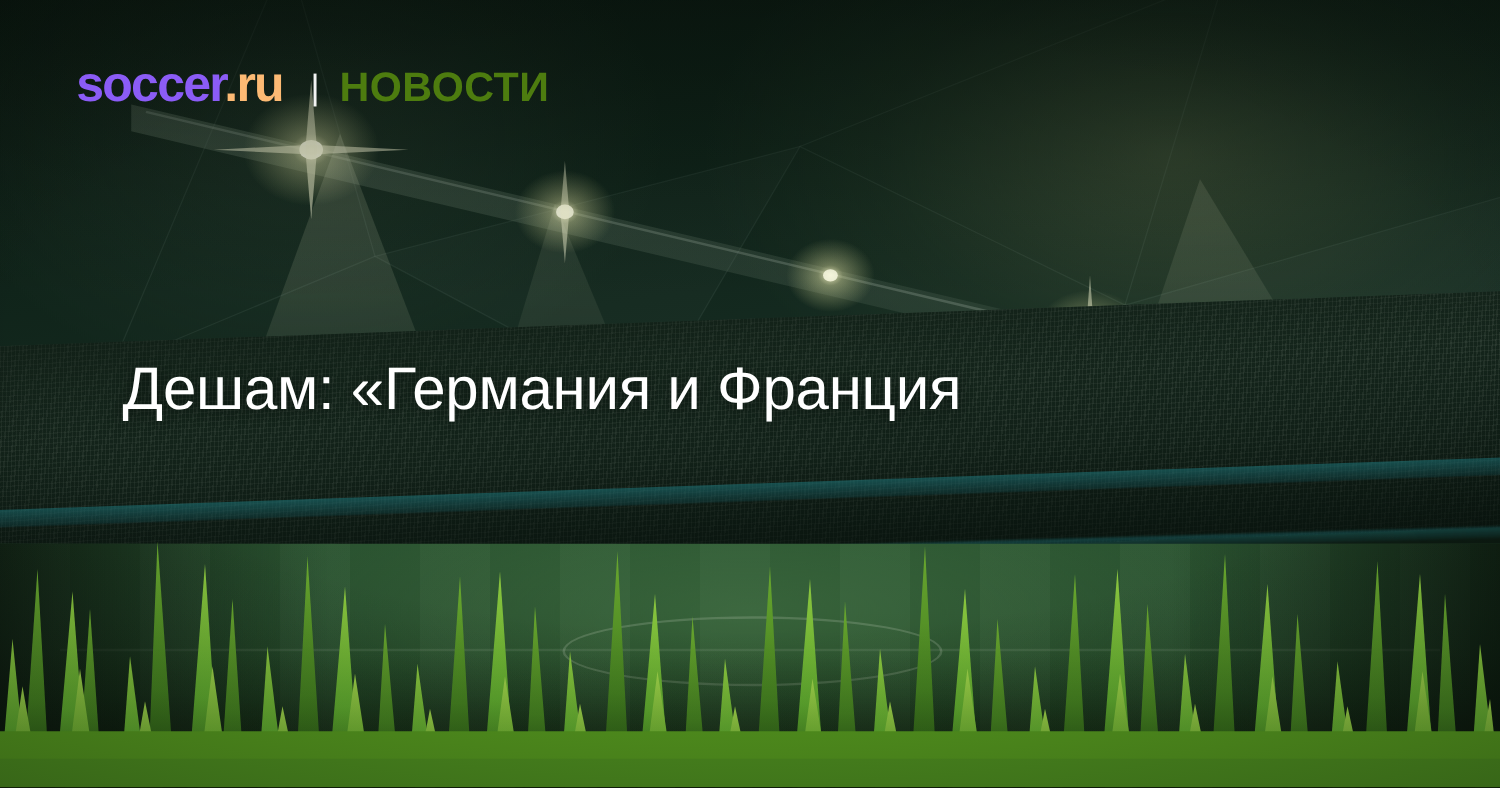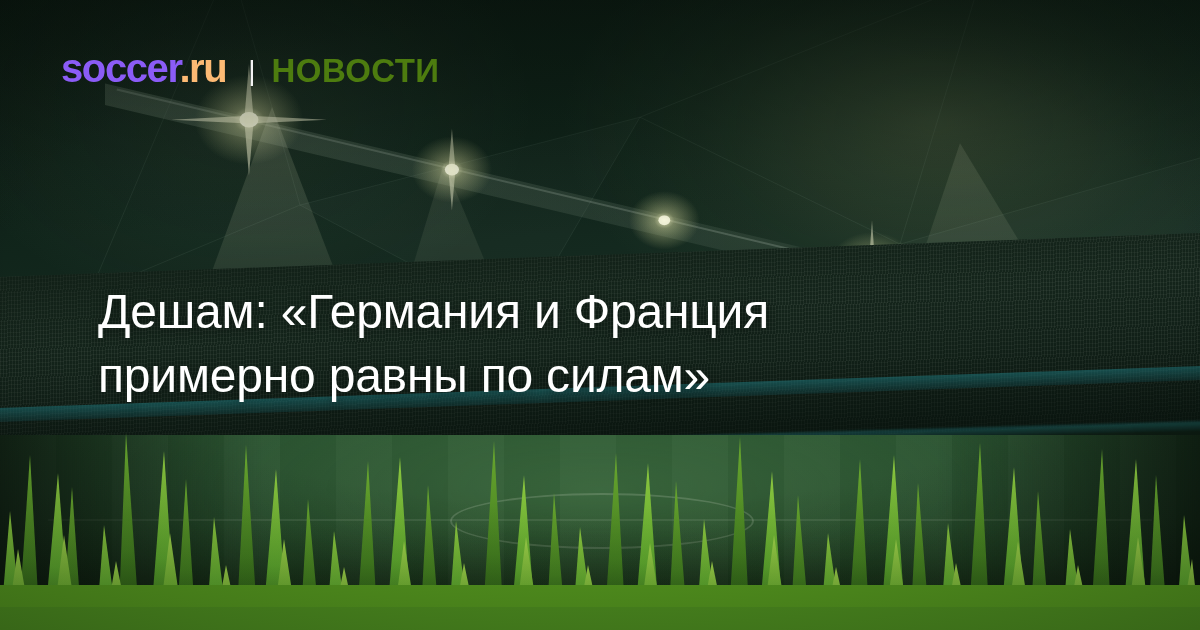--- a/index.html
+++ b/index.html
@@ -425,17 +425,16 @@
   <div class="content">
 
     <div class="brand-bar">
       <span class="logo"><span class="logo-soccer">soccer</span><span class="logo-ru">.ru</span></span>
       <span class="brand-sep">|</span>
       <span class="brand-section">НОВОСТИ</span>
     </div>
 
     <h1 class="headline">
       <span class="headline-line">Дешам: «Германия и Франция</span>
-      <span class="headline-line">примерно равны по силам»</span>
     </h1>
 
   </div>
 </div>
 
 </body></html>

